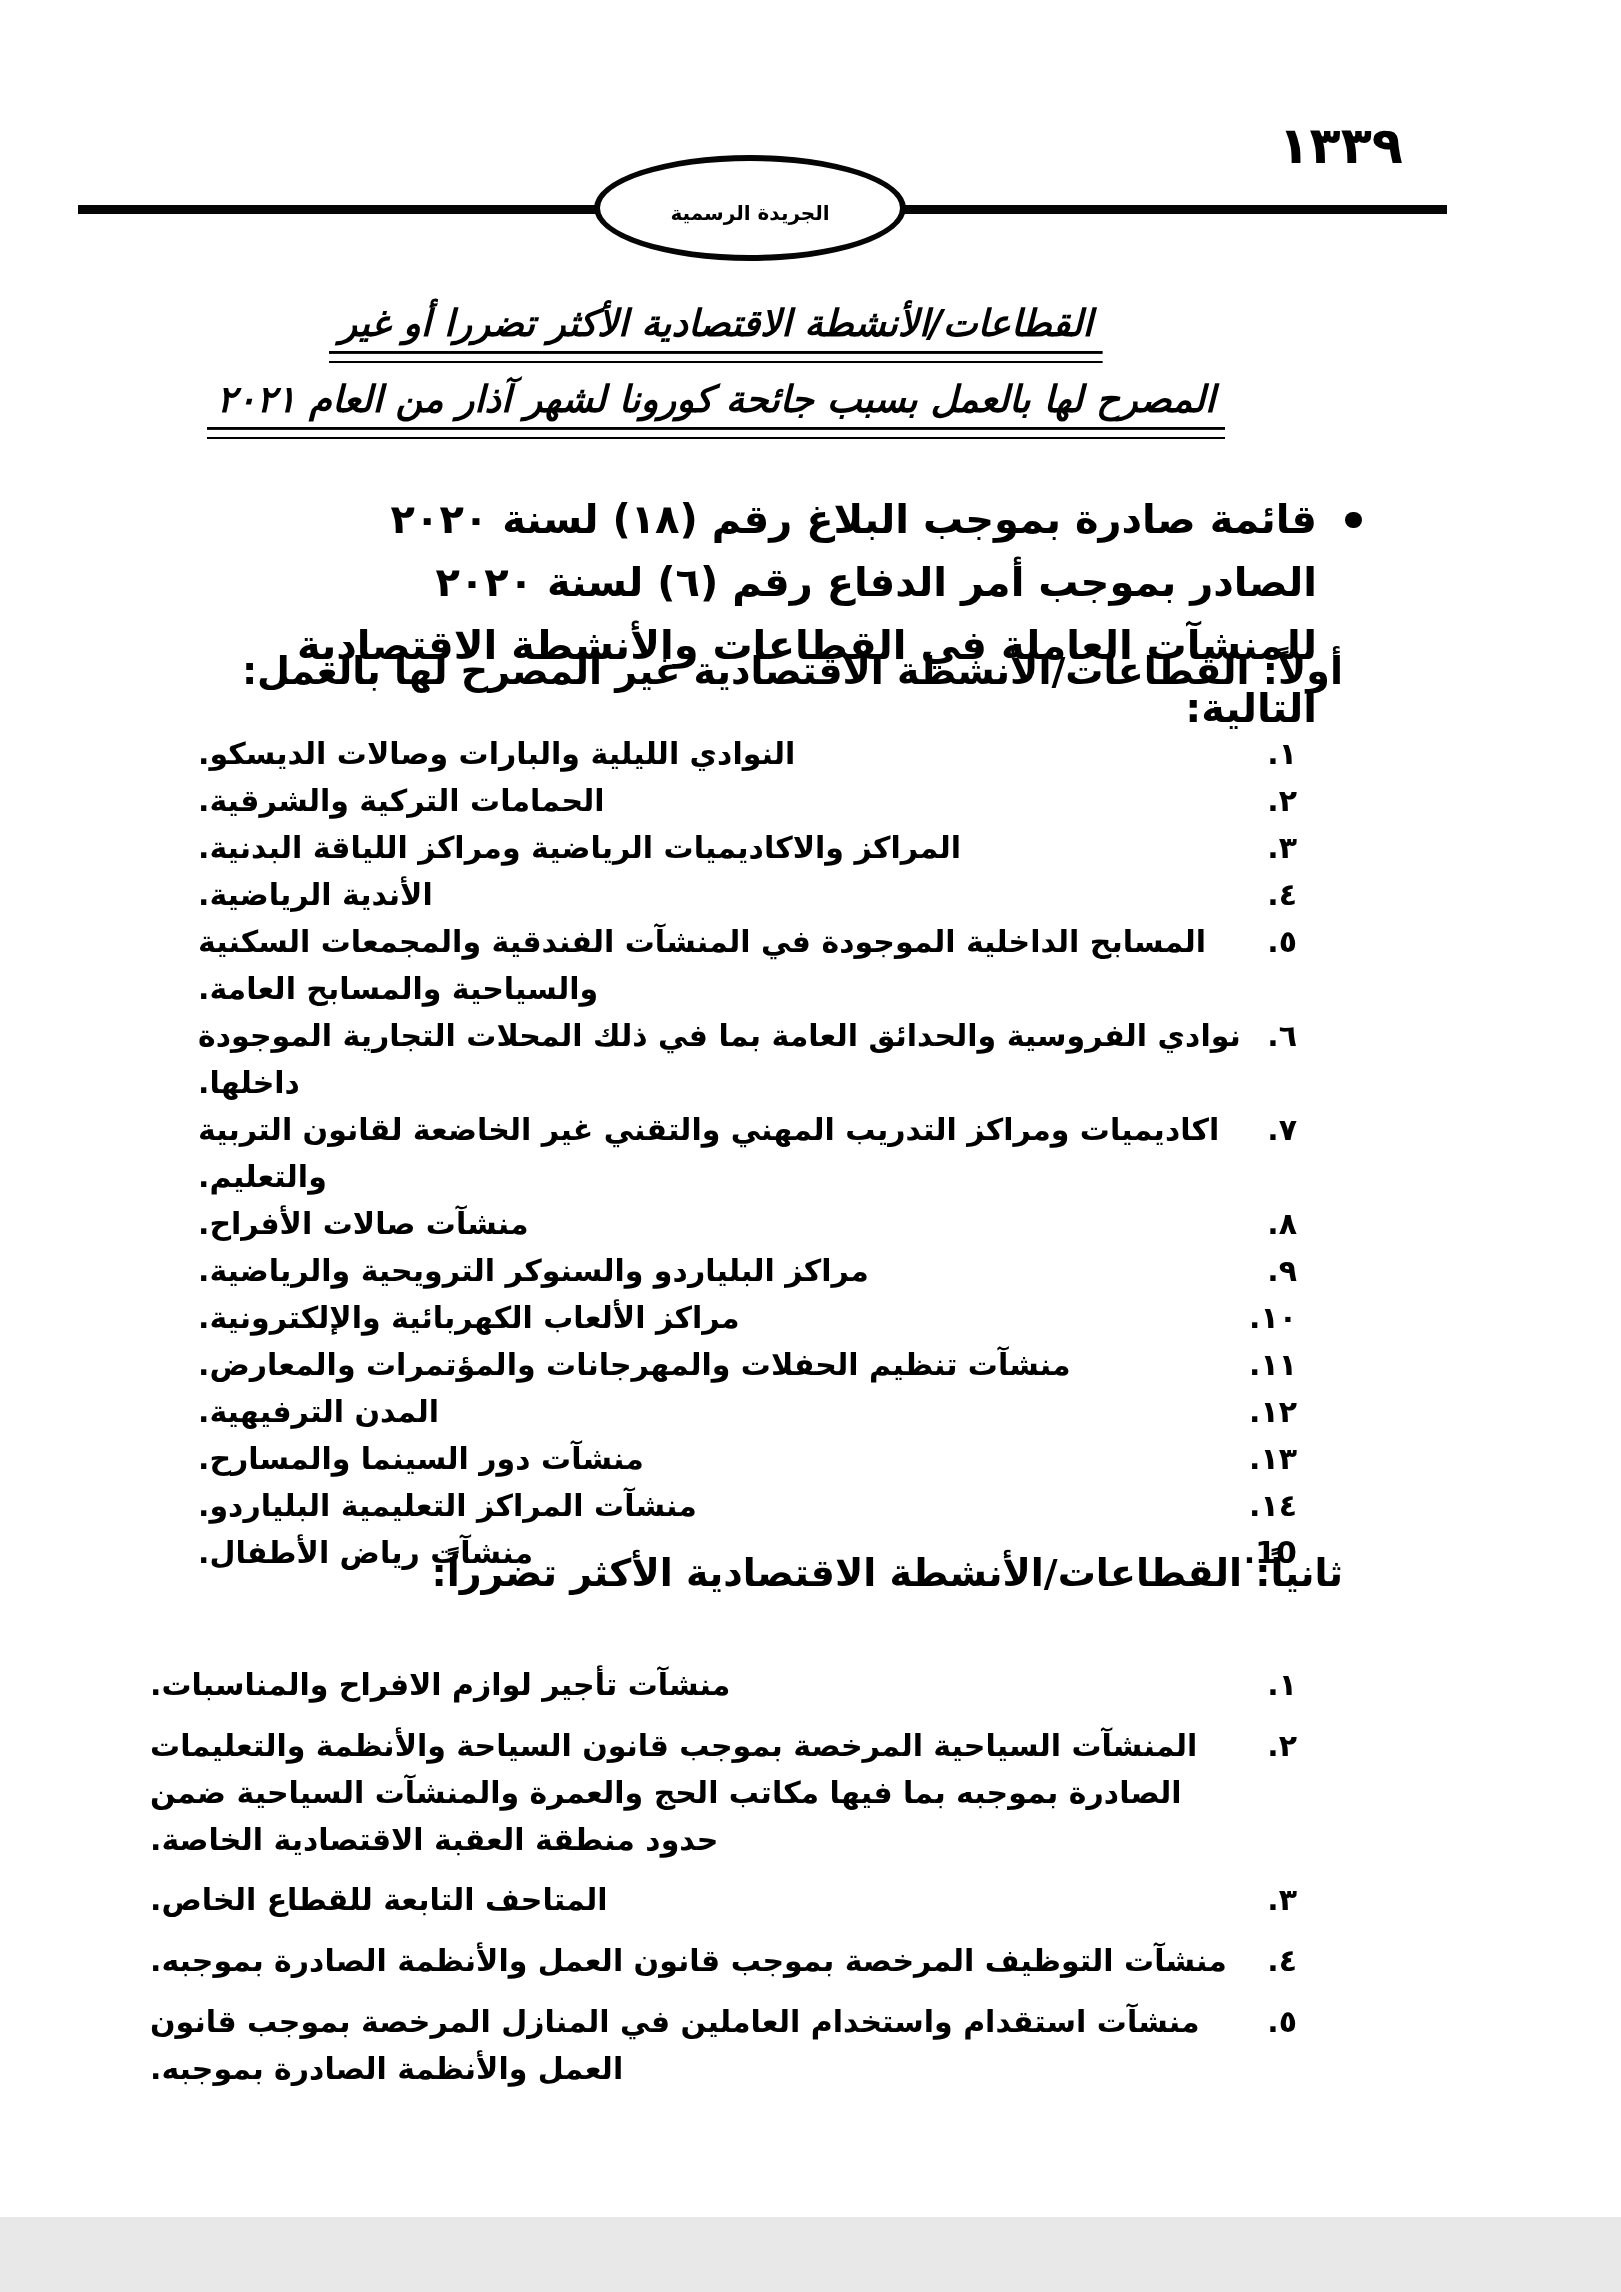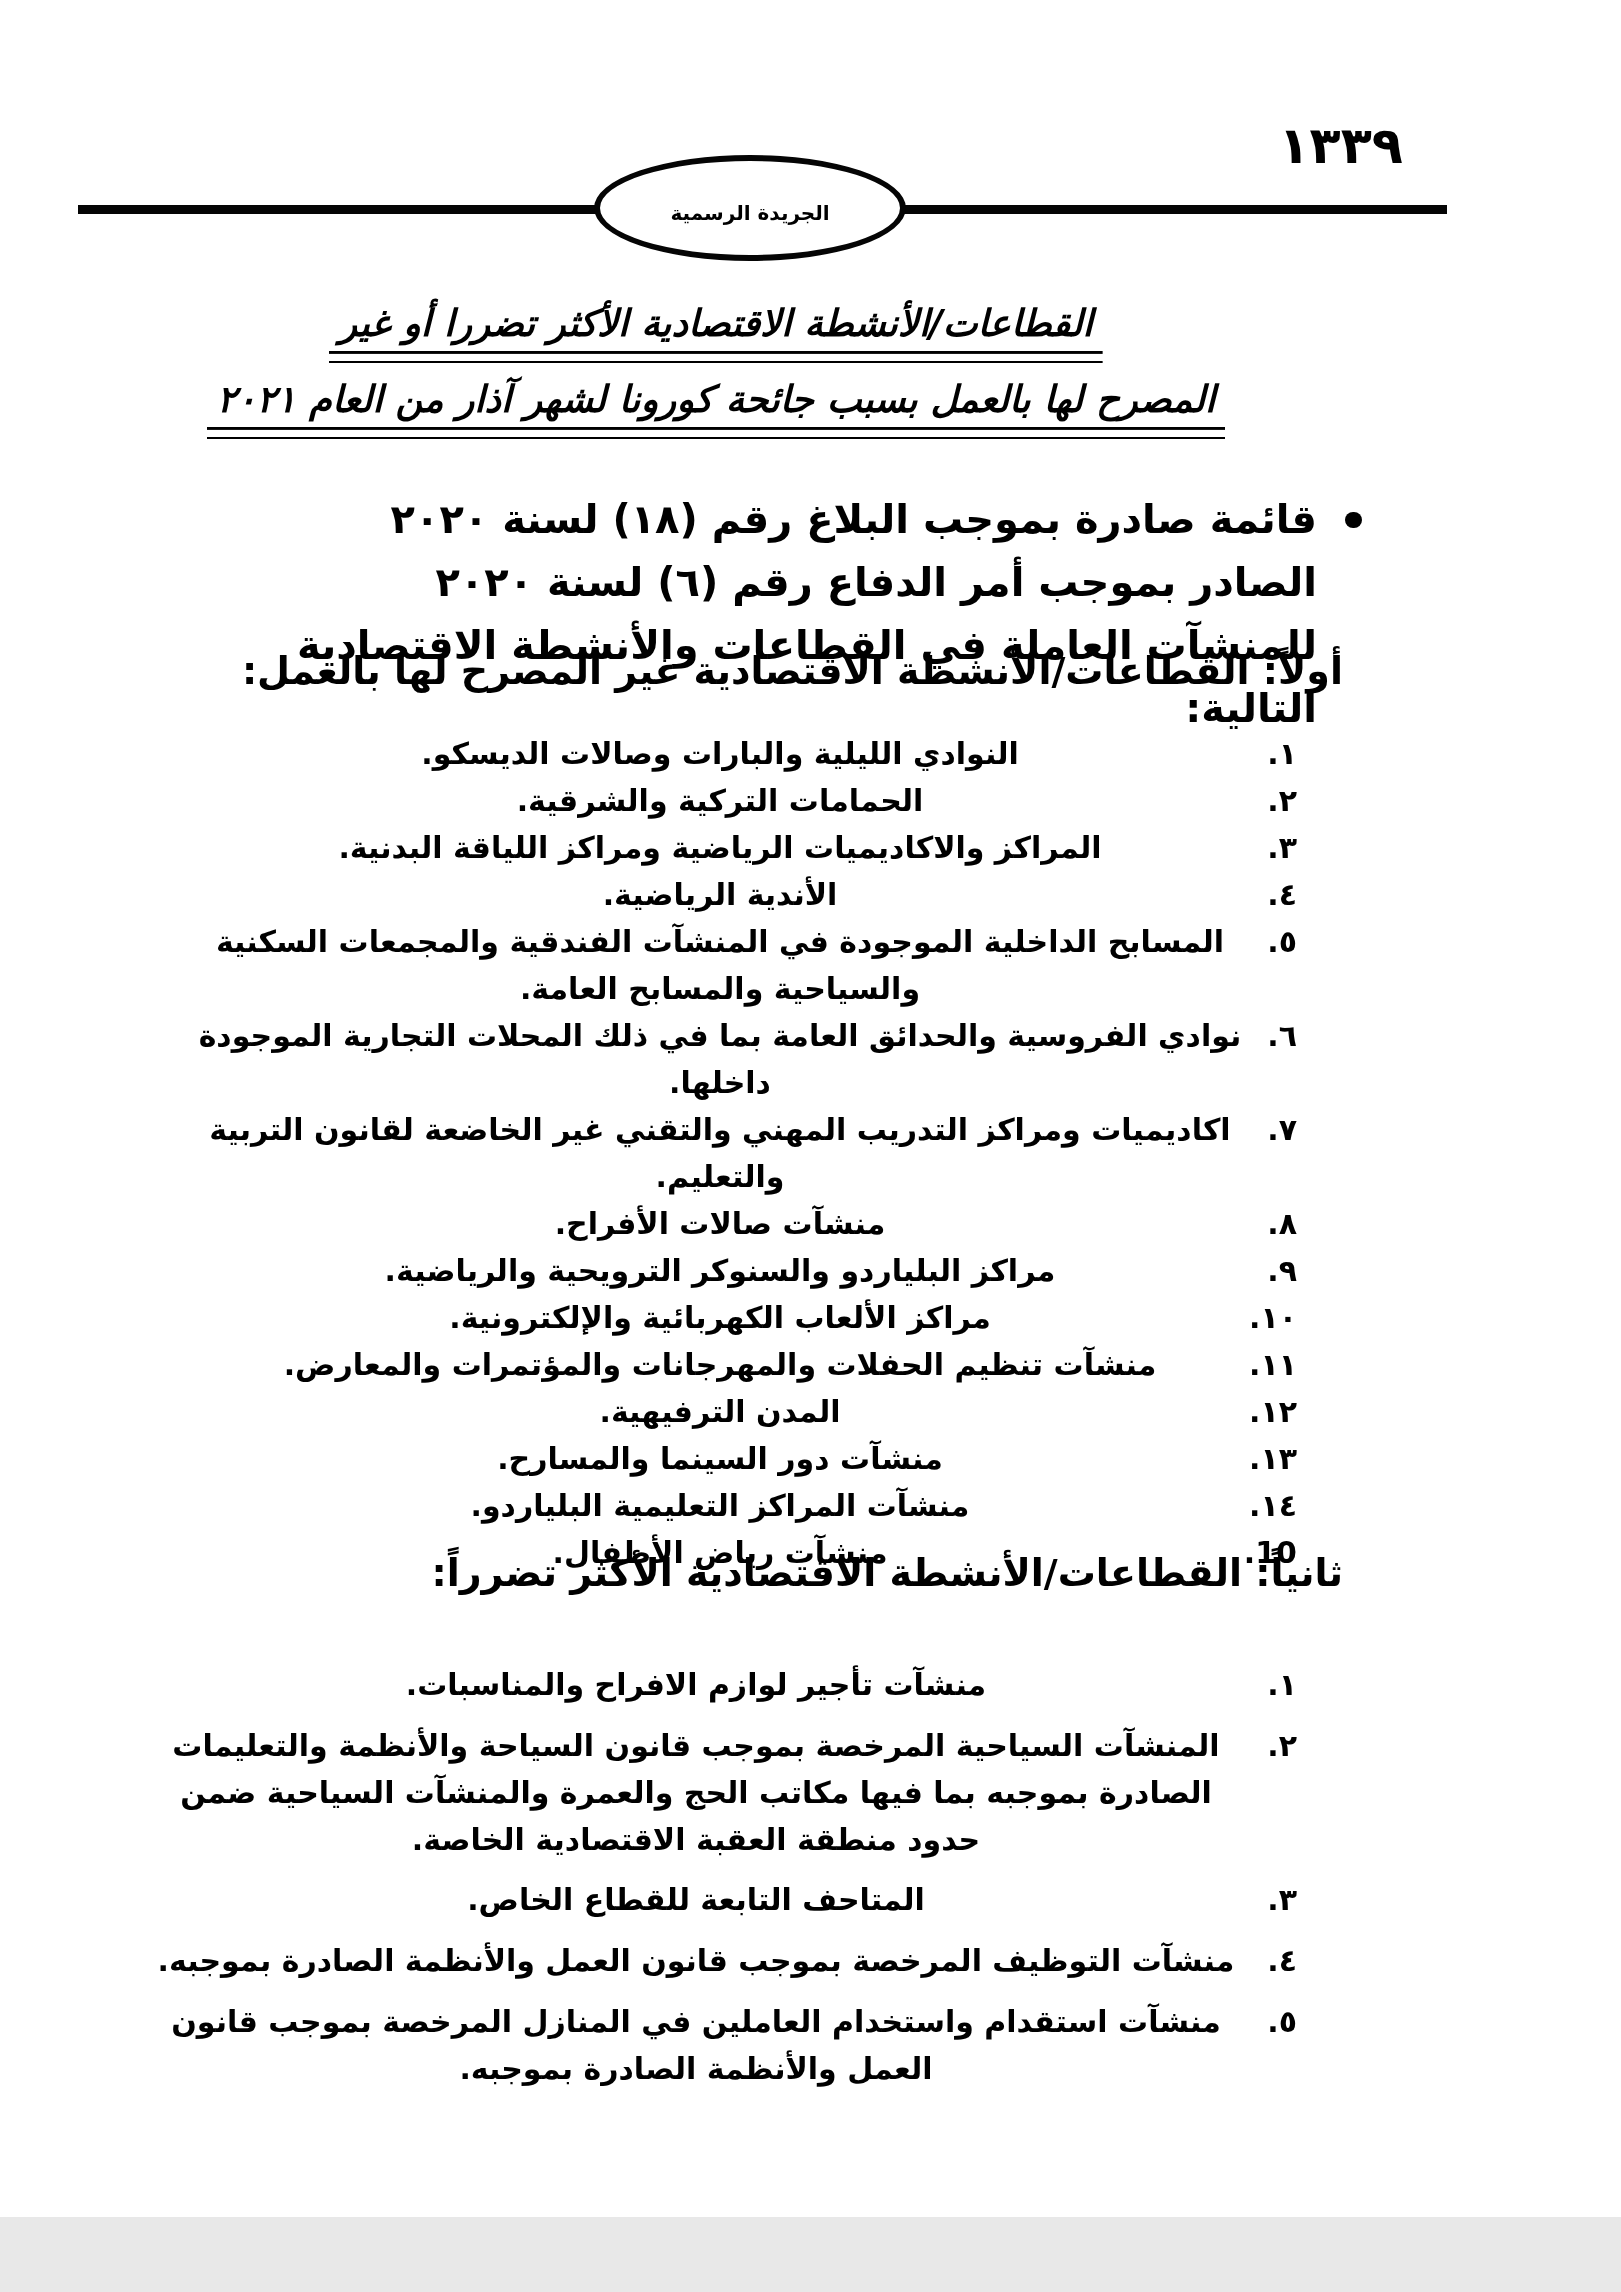--- a/index.html
+++ b/index.html
@@ -59,21 +59,21 @@
   }
   #h1{top:647px;}
   #h2{top:1549px;}
   
   .list{position:absolute;right:324px;font-size:30px;}
   #list1{top:730px;width:1103px;}
   #list2{top:1661px;width:1147px;}
   .row{display:flex;line-height:47px;}
   #list2 .row{margin-bottom:13.7px;}
   .num{flex:0 0 55px;text-align:right;}
-  .itxt{flex:1;text-align:center;}
+  .itxt{flex:1;text-align:left;}
   #list1 .itxt{max-width:1044px;}
 </style>
 </head>
 <body>
 
 <div class="page">
 
   <div class="page-number">١٣٣٩</div>
 
   <div class="header-rule"></div>

